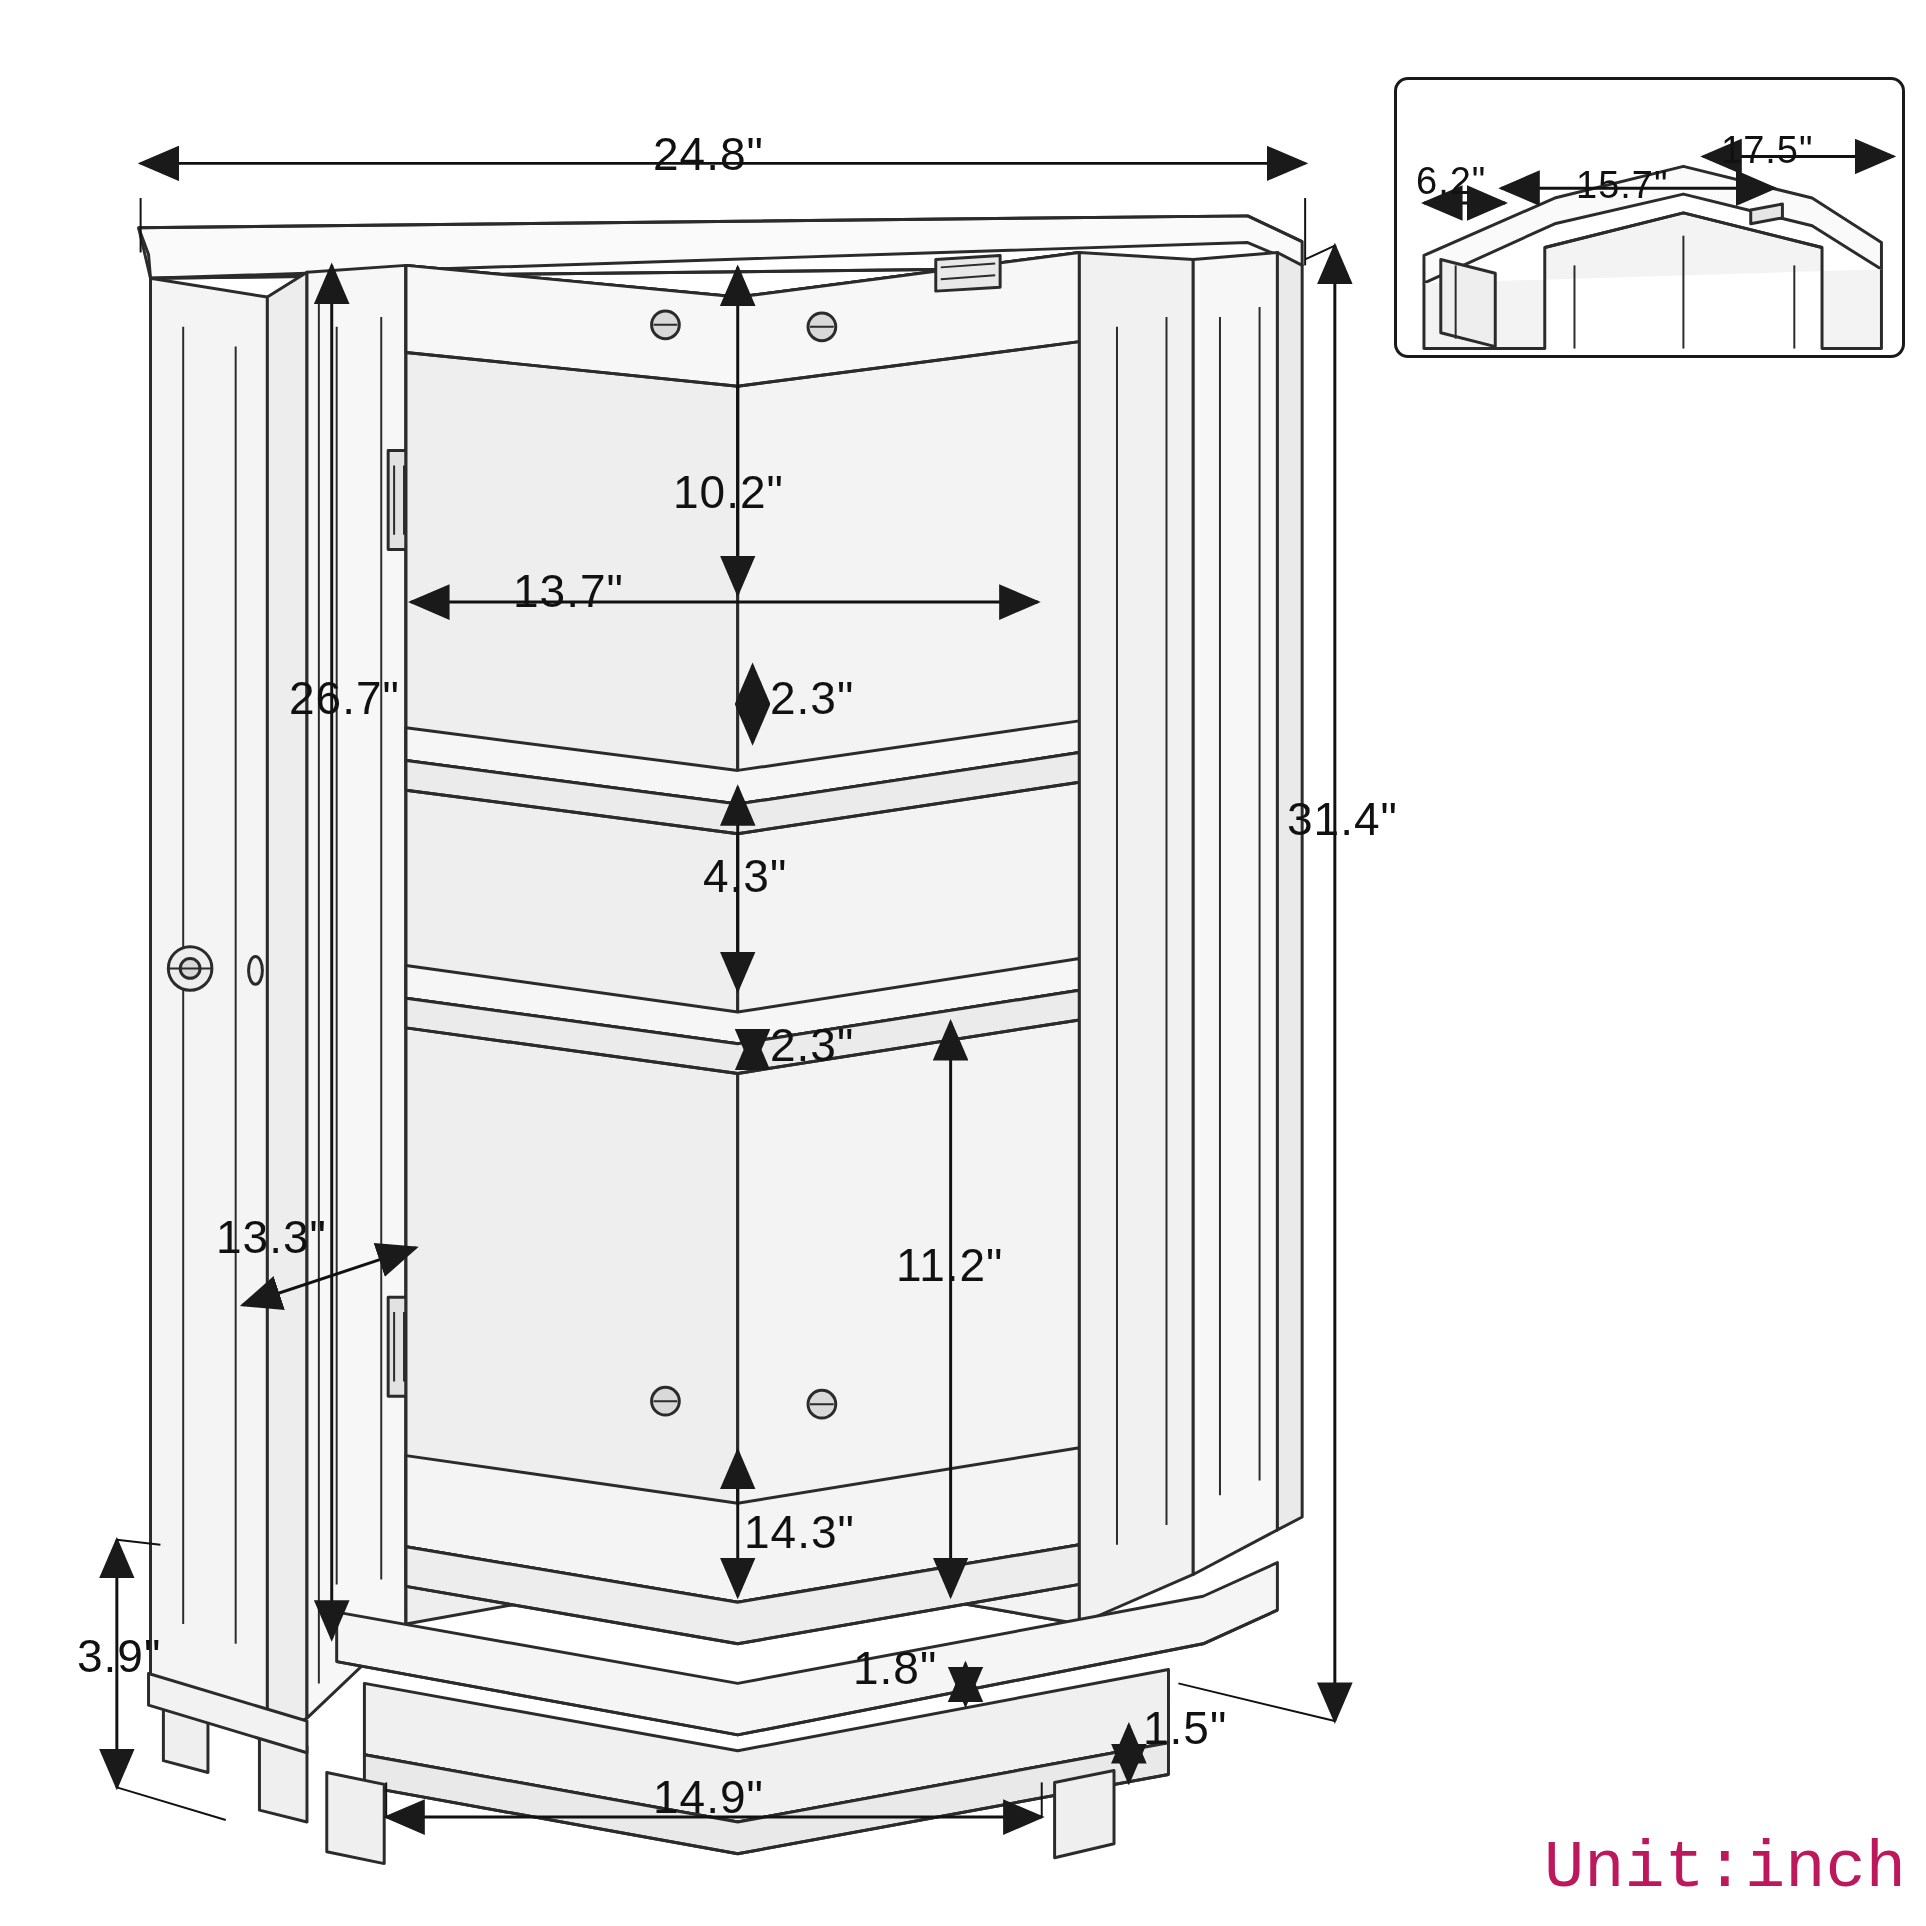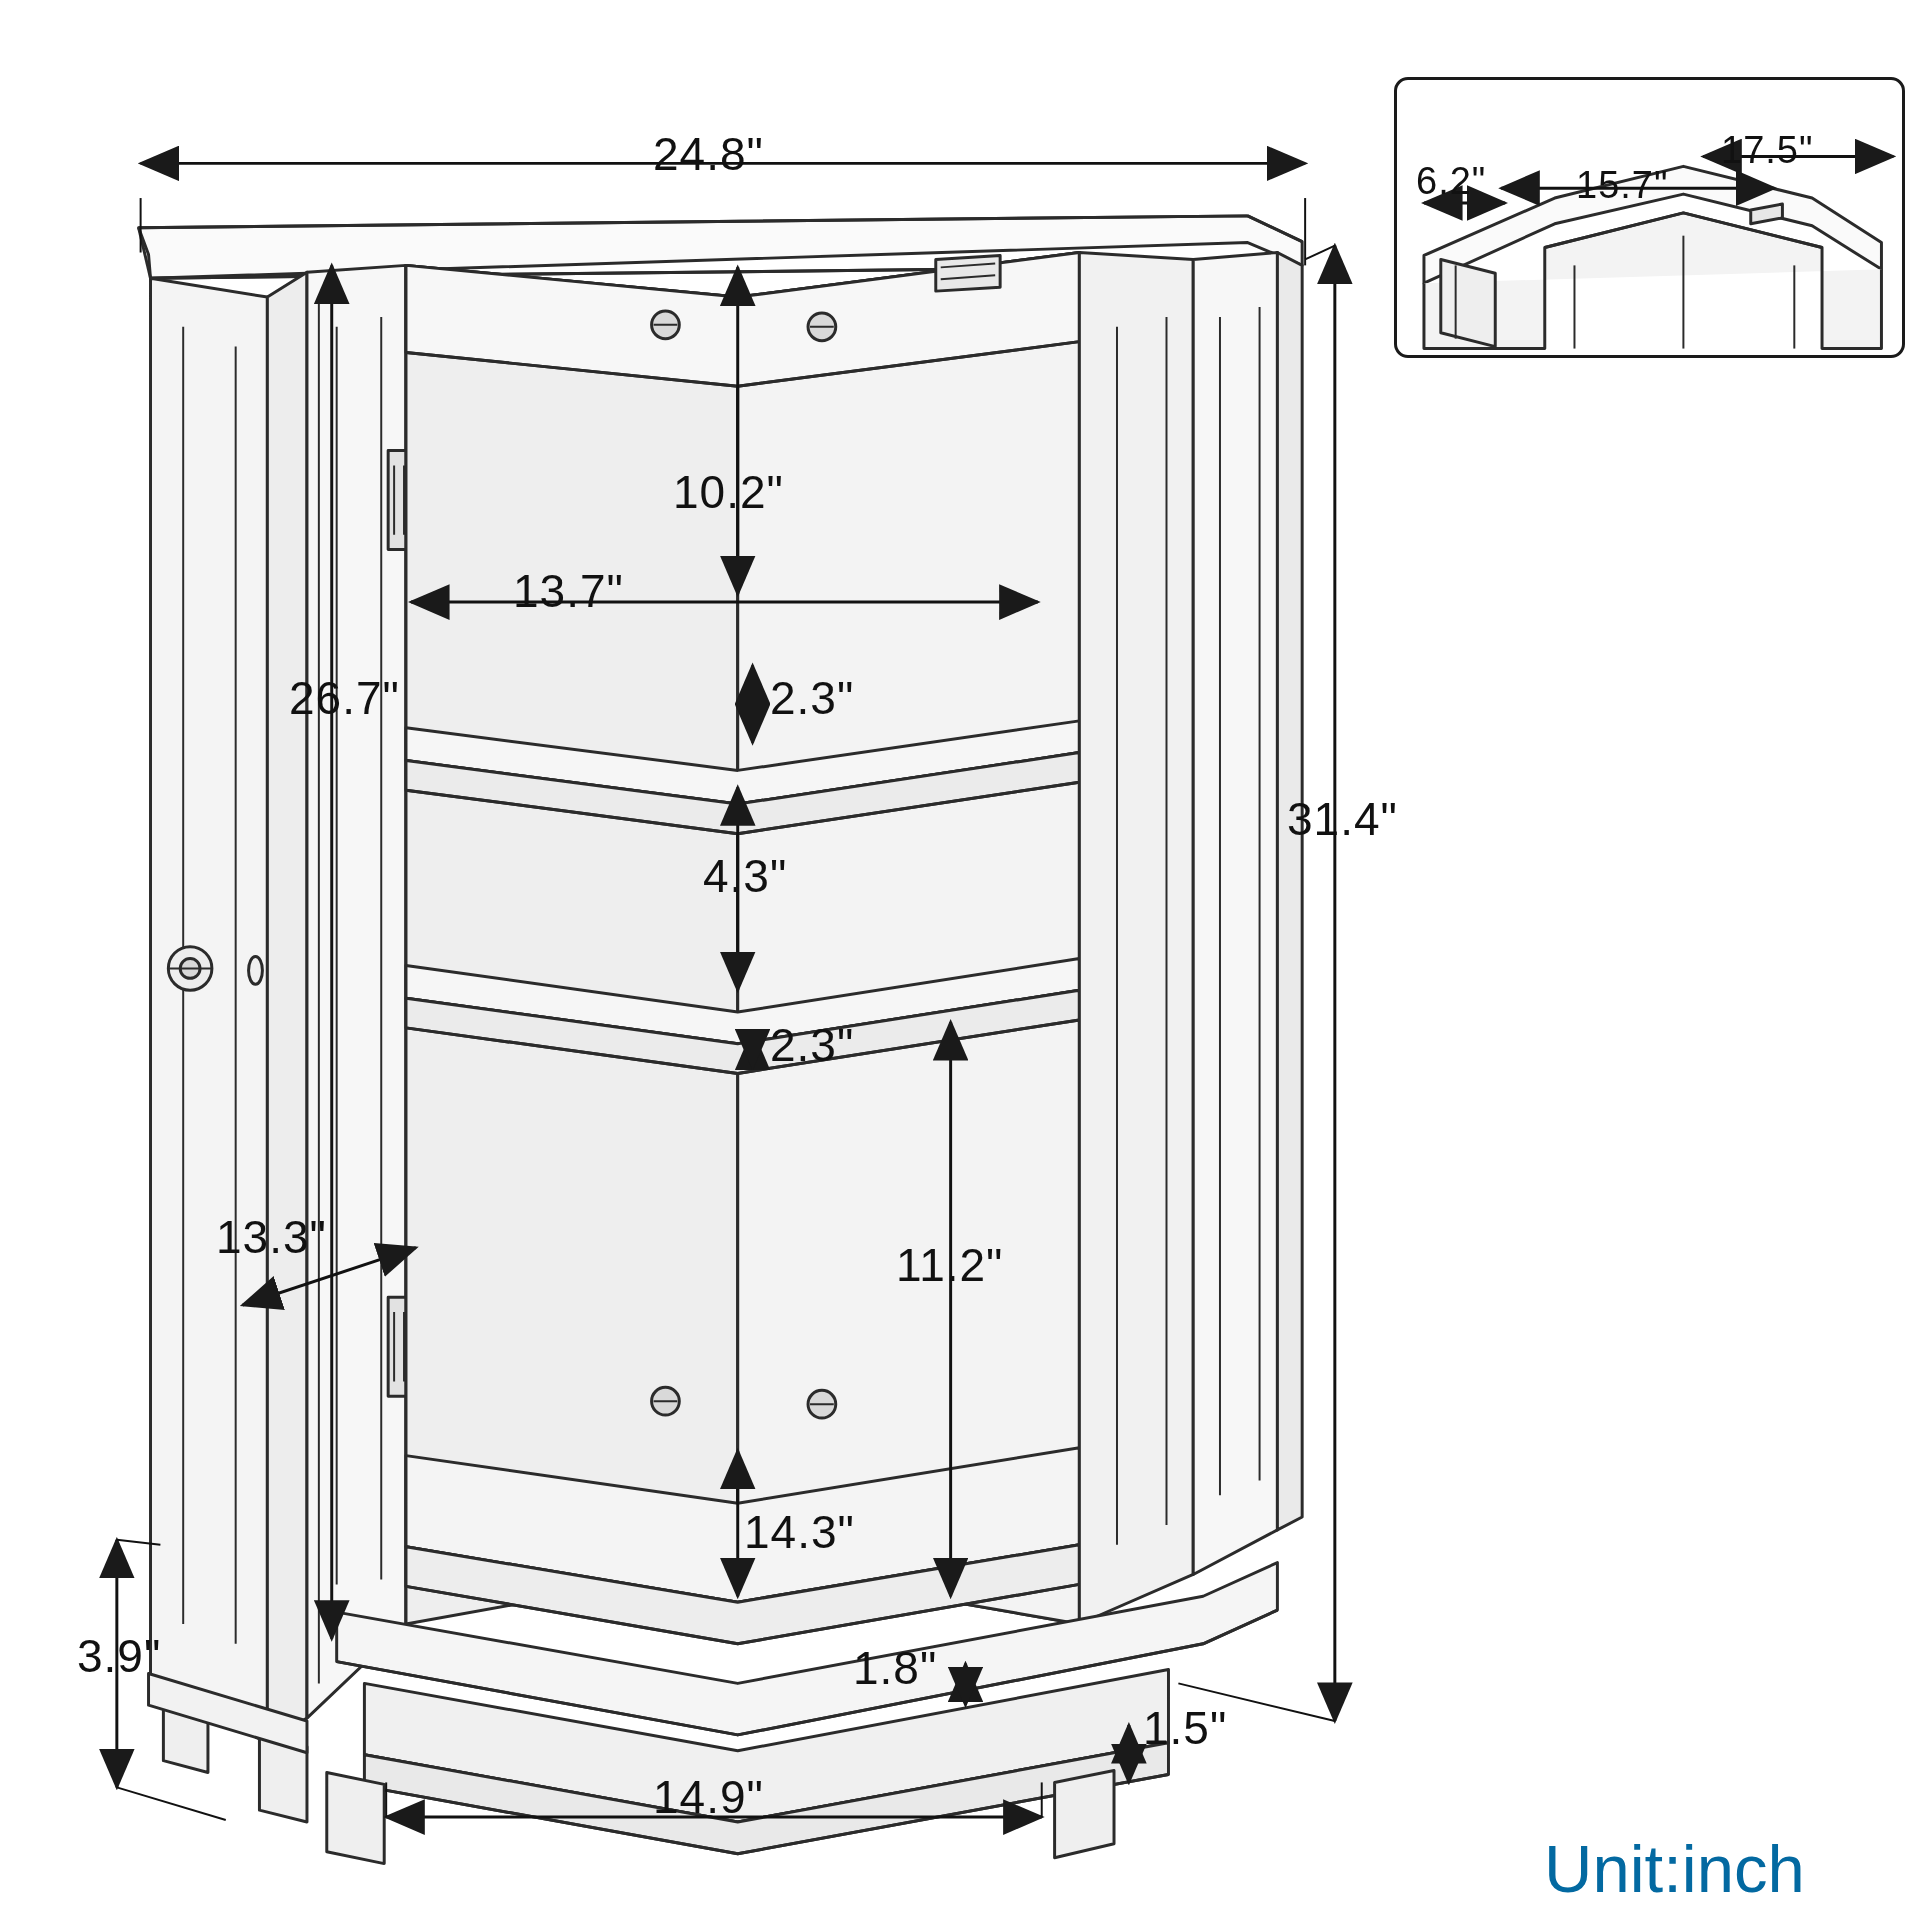--- a/index.html
+++ b/index.html
@@ -33,23 +33,23 @@
     font-size: 46px;
     color: #111111;
     white-space: nowrap;
     letter-spacing: 1px;
   }
   .dim-label.small {
     font-size: 38px;
   }
   .unit-label {
     position: absolute;
-    font-family: Liberation Sans, sans-serif;
+    font-family: Liberation Mono, monospace;
     font-size: 67px;
-    color: #0369a1;
+    color: #be185d;
     white-space: nowrap;
   }
   .inset-frame {
     position: absolute;
     border: 3px solid #1a1a1a;
     border-radius: 14px;
     background: #ffffff;
   }
 </style>
 </head>

